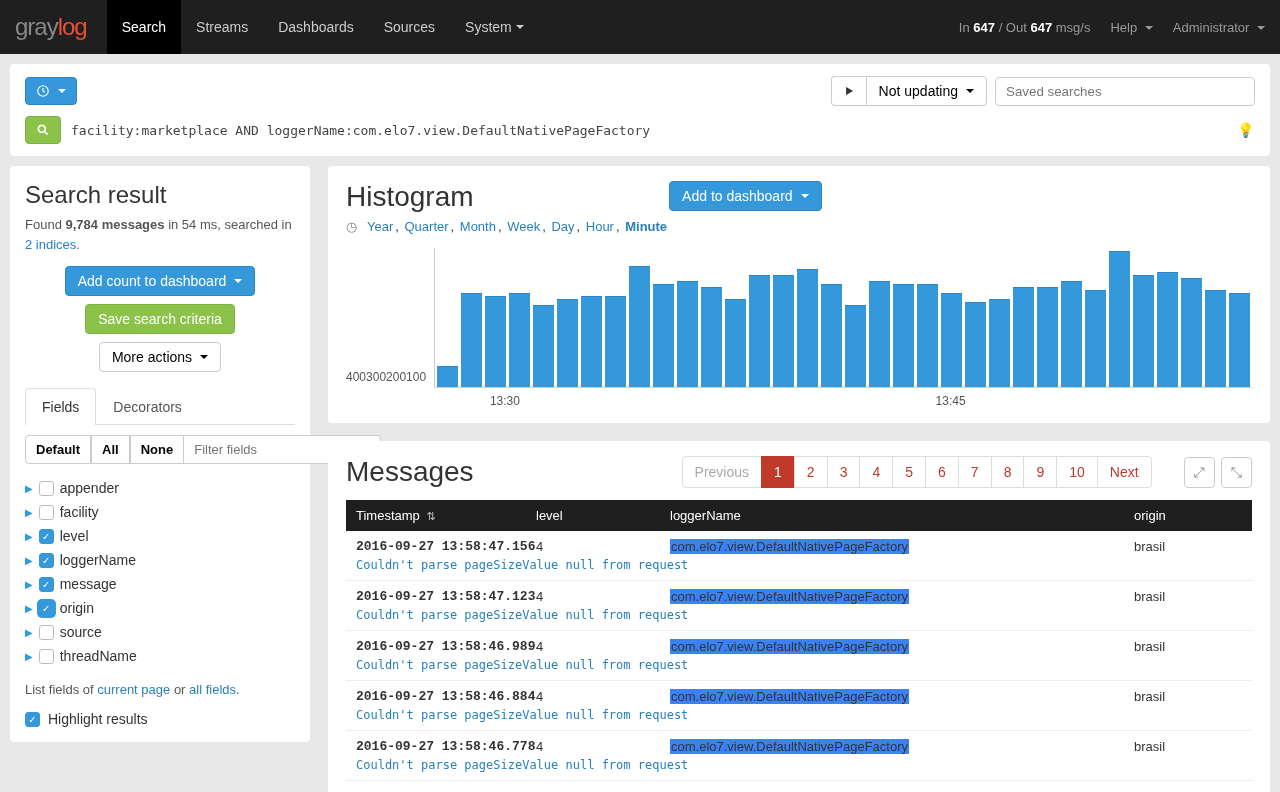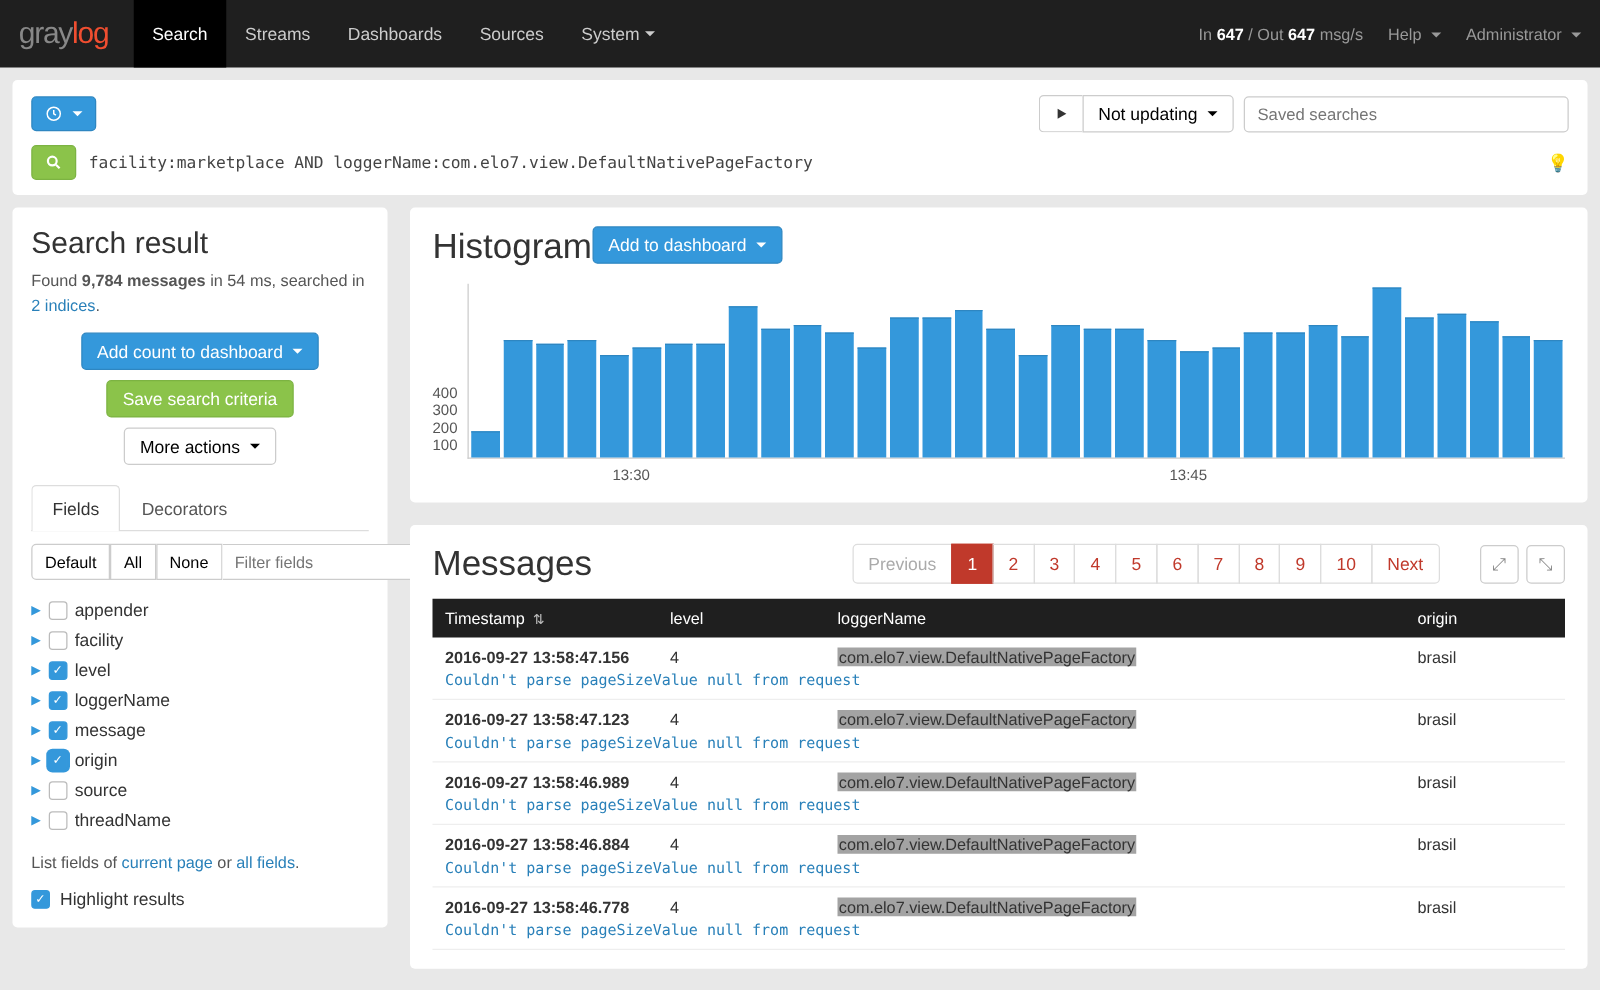--- a/index.html
+++ b/index.html
@@ -42,21 +42,21 @@
 .sidebar { width: 300px; background: #fff; border-radius: 4px; padding: 15px; align-self: flex-start; }
 .sidebar h2 { font-size: 24px; font-weight: 400; margin-bottom: 6px; }
 .small { font-size: 13px; color: #555; line-height: 1.5; }
 .side-btns { margin-top: 12px; display: flex; flex-wrap: wrap; gap: 8px; justify-content: center; }
 
 .tabs { display: flex; border-bottom: 1px solid #ddd; margin-top: 16px; }
 .tab { padding: 10px 16px; cursor: pointer; color: #555; border: 1px solid transparent; border-bottom: none; margin-bottom: -1px; }
 .tab.active { border-color: #ddd; background: #fff; border-radius: 4px 4px 0 0; color: #333; }
 
 .filter-row { display: flex; margin-top: 10px; }
-.filter-row .btn { border-radius: 0; padding: 6px 10px; font-size: 13px; }
+.filter-row .btn { border-radius: 0; padding: 6px 10px; font-size: 13px; font-weight: bold; }
 .filter-row .btn:first-child { border-radius: 4px 0 0 4px; }
 .filter-input { flex: 1; border: 1px solid #ccc; padding: 6px 10px; border-radius: 0 4px 4px 0; border-left: none; font-size: 13px; }
 
 .field-list { margin-top: 12px; }
 .field-item { display: flex; align-items: center; gap: 6px; padding: 4px 0; font-size: 14px; }
 .field-item .tri { color: #3498db; font-size: 10px; cursor: pointer; }
 .cbx { width: 15px; height: 15px; border: 1px solid #bbb; border-radius: 3px; display: inline-flex; align-items: center; justify-content: center; font-size: 10px; background: #fff; }
 .cbx.checked { background: #3498db; border-color: #3498db; color: #fff; }
 .cbx.checked::after { content: "✓"; }
 .cbx.highlighted { box-shadow: 0 0 0 2px #3498db; }
@@ -70,21 +70,21 @@
 .panel h2 { font-size: 28px; font-weight: 400; }
 .panel-head { display: flex; align-items: flex-start; }
 .intervals { font-size: 13px; color: #333; margin-top: 6px; }
 .intervals a { margin: 0 2px; }
 .intervals .active { font-weight: bold; }
 .clock { color: #888; margin-right: 4px; }
 
 
 .chart { margin-top: 14px; }
 .chart-body { display: flex; height: 140px; }
-.y-axis { display: flex; flex-direction: column; justify-content: flex-end; align-items:flex-end; padding-right: 8px; font-size: 12px; color: #555; height:100%; padding-bottom:4px; padding-top:2px;}
+.y-axis { display: flex; justify-content: flex-end; align-items:flex-end; padding-right: 8px; font-size: 12px; color: #555; height:100%; padding-bottom:4px; padding-top:2px;}
 .bars-wrap { flex: 1; border-left: 1px solid #ccc; border-bottom: 1px solid #ccc; display: flex; align-items: flex-end; gap: 3px; padding: 0 2px; }
 .bar { flex: 1; background: #3498db; border-top:1px solid #2e86c1; }
 .x-axis { display: flex; font-size: 12px; color: #555; padding-left: 40px; margin-top: 6px; }
 .x-axis span:first-child { margin-left: 12%; }
 .x-axis span:last-child { margin-left: 48%; }
 
 
 .msg-head { display: flex; align-items: center; gap: 20px; }
 .pagination { display: flex; margin-left: auto; }
 .page { padding: 7px 12px; border: 1px solid #ddd; color: #c0392b; cursor: pointer; margin-left: -1px; font-size: 14px; }
@@ -97,22 +97,22 @@
 
 .msg-table { margin-top: 12px; width: 100%; }
 .msg-thead { background: #1f1f1f; color: #fff; display: flex; padding: 8px 10px; font-size: 13px; }
 .col-ts { width: 180px; }
 .col-lvl { width: 134px; }
 .col-logger { width: 464px; }
 .col-origin { flex: 1; }
 .sort-ic { opacity: 0.7; font-size: 11px; margin-left: 3px; }
 .msg-row { border-bottom: 1px solid #eee; padding: 8px 10px; }
 .msg-row-top { display: flex; font-size: 13px; }
-.msg-row-top .col-ts { font-weight: bold; }
-.hl { background: #a3a3a3; padding: 0 1px; }
+.msg-row-top .col-ts { font-weight: bold; font-family: Liberation Mono, monospace; }
+.hl { background: #3b82f6; padding: 0 1px; }
 .msg-row-msg { font-family: Menlo, monospace; font-size: 12px; color: #2980b9; margin-top: 4px; }
 
 svg.icon { width: 14px; height: 14px; }
 </style>
 </head>
 <body>
 
 <div class="navbar">
   <div class="logo">
     <span class="g1">gray</span><span class="g2">log</span>
@@ -245,20 +245,24 @@
       <span class="cbx checked"></span>
       <span>Highlight results</span>
     </div>
   </div>
 
   <div class="main">
     <div class="panel">
       <div class="panel-head">
         <div>
           <h2>Histogram</h2>
+          <div class="intervals">
+            <span class="clock">◷</span>
+            <span id="intervals"><a href="#">Year</a>, <a href="#">Quarter</a>, <a href="#">Month</a>, <a href="#">Week</a>, <a href="#">Day</a>, <a href="#">Hour</a>, <a href="#" class="active">Minute</a></span>
+          </div>
         </div>
         <button class="btn btn-primary">
             <span>Add to dashboard</span> 
             <span class="caret"></span>
           </button>
       </div>
       <div class="chart">
         <div class="chart-body">
           <div class="y-axis" id="y-axis">
               <div>400</div>

